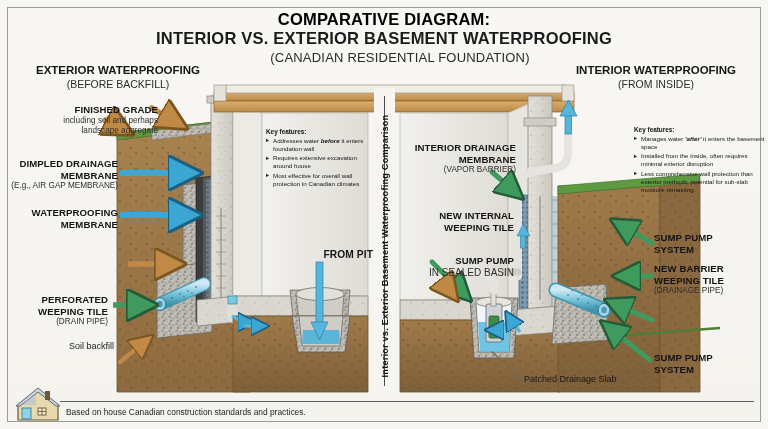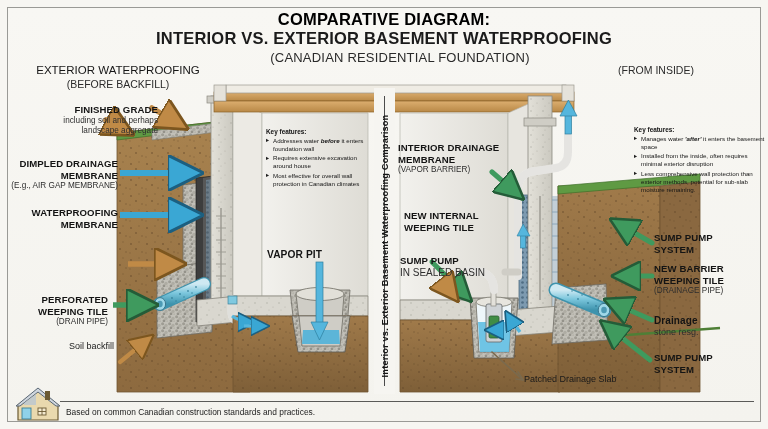--- a/index.html
+++ b/index.html
@@ -30,32 +30,32 @@
   }
 
   
   .title-wrap{position:absolute;left:0;right:0;top:10px;text-align:center;}
   .t1{font-size:16.5px;font-weight:bold;color:#000000;letter-spacing:.2px;line-height:1.18;}
   .t2{font-size:16.5px;font-weight:bold;color:#1b1b1b;letter-spacing:.2px;line-height:1.18;}
   .t3{font-size:13px;color:#2a2a2a;letter-spacing:.2px;margin-top:1px;padding-left:32px;}
 
   
   .hdr{position:absolute;text-align:center;}
-  .hdr .h1{font-size:11.5px;font-weight:normal;color:#161616;line-height:1.2;}
+  .hdr .h1{font-size:11.5px;font-weight:bold;color:#161616;line-height:1.2;}
   .hdr .h2{font-size:10.5px;color:#2b2b2b;line-height:1.2;}
   #hdr-left{left:18px;top:64px;width:200px;}
   #hdr-right{right:14px;top:64px;width:196px;}
 
   
   .lbl{position:absolute;text-align:right;}
   .lbl .b{font-size:9.6px;font-weight:bold;color:#141414;line-height:1.22;letter-spacing:.1px;}
   .lbl .s{font-size:8.2px;color:#2e2e2e;line-height:1.22;}
   .lbl.left{text-align:right;}
   .lbl.right{text-align:left;}
-  .lbl.ctr{text-align:left;}
+  .lbl.ctr{text-align:right;}
 
   
   svg.art{position:absolute;left:0;top:0;width:768px;height:429px;overflow:visible;}
 
   
   .kf{position:absolute;}
   .kf .kft{font-size:6.4px;font-weight:bold;color:#111;margin-bottom:1.5px;}
   .kf ul{margin:0;padding:0;list-style:none;}
   .kf li{font-size:6.2px;color:#151515;line-height:1.32;padding-left:7px;position:relative;margin-bottom:1.2px;}
   .kf li:before{content:"\25B8";position:absolute;left:0;top:-0.5px;font-size:6.2px;color:#222;}
@@ -390,20 +390,21 @@
     <div class="t1">COMPARATIVE DIAGRAM:</div>
     <div class="t2">INTERIOR VS. EXTERIOR BASEMENT WATERPROOFING</div>
     <div class="t3">(CANADIAN RESIDENTIAL FOUNDATION)</div>
   </div>
 
   <div class="hdr" id="hdr-left">
     <div class="h1">EXTERIOR WATERPROOFING</div>
     <div class="h2">(BEFORE BACKFILL)</div>
   </div>
   <div class="hdr" id="hdr-right">
+    <div class="h1">INTERIOR WATERPROOFING</div>
     <div class="h2">(FROM INSIDE)</div>
   </div>
 
   <div class="lbl left" style="left:18px;top:104px;width:140px;text-align:right;">
     <div class="b">FINISHED GRADE</div>
     <div class="s">including soil and perhaps</div>
     <div class="s">landscape aggregate</div>
   </div>
 
   <div class="lbl left" style="left:8px;top:158px;width:110px;">
@@ -422,21 +423,21 @@
     <div class="b">PERFORATED</div>
     <div class="b">WEEPING TILE</div>
     <div class="s">(DRAIN PIPE)</div>
   </div>
 
   <div class="lbl left" style="left:8px;top:341px;width:106px;">
     <div class="s" style="font-size:9px;color:#1a1a1a;">Soil backfill</div>
   </div>
 
   <div class="lbl ctr" style="left:267px;top:249px;width:106px;">
-    <div class="b" style="font-size:10.2px;">VAPOR PIT</div>
+    <div class="b" style="font-size:10.2px;">FROM PIT</div>
   </div>
 
   <div class="lbl ctr" style="left:398px;top:142px;width:118px;">
     <div class="b">INTERIOR DRAINAGE</div>
     <div class="b">MEMBRANE</div>
     <div class="s">(VAPOR BARRIER)</div>
   </div>
 
   <div class="lbl ctr" style="left:404px;top:210px;width:110px;">
     <div class="b">NEW INTERNAL</div>
@@ -456,24 +457,20 @@
     <div class="b">SUMP PUMP</div>
     <div class="b">SYSTEM</div>
   </div>
 
   <div class="lbl right" style="left:654px;top:263px;width:112px;">
     <div class="b">NEW BARRIER</div>
     <div class="b">WEEPING TILE</div>
     <div class="s">(DRAINAGE PIPE)</div>
   </div>
 
-  <div class="lbl right" style="left:654px;top:315px;width:112px;">
-    <div class="b" style="font-size:10px;">Drainage</div>
-    <div class="s" style="font-size:9px;">stone resg.</div>
-  </div>
 
   <div class="lbl right" style="left:654px;top:352px;width:112px;">
     <div class="b">SUMP PUMP</div>
     <div class="b">SYSTEM</div>
   </div>
 
   <div class="kf" id="kf-left">
     <div class="kft">Key features:</div>
     <ul>
       <li><span>Addresses water </span><b>before</b><span> it enters foundation wall</span></li>
@@ -495,15 +492,15 @@
     <path d="M4,22 L24,7 L44,22 L44,37 L4,37 Z" fill="#e9d9ae" stroke="#6b5a33" stroke-width="1.2"></path>
     <path d="M2,23 L24,5 L46,23 L42,23 L24,9 L6,23 Z" fill="#cfd6de" stroke="#5a6774" stroke-width="1"></path>
     <rect x="31" y="8" width="5" height="9" fill="#6b5a33"></rect>
     <rect x="8" y="25" width="9" height="11" fill="#8fd2e8" stroke="#3d7f96" stroke-width="0.9"></rect>
     <rect x="24" y="25" width="8" height="7" fill="#f3ead0" stroke="#6b5a33" stroke-width="0.9"></rect>
     <line x1="28" y1="25" x2="28" y2="32" stroke="#6b5a33" stroke-width="0.9"></line>
     <line x1="24" y1="28.5" x2="32" y2="28.5" stroke="#6b5a33" stroke-width="0.9"></line>
     <path d="M10,20 L22,11 L22,22 L10,22 Z" fill="#b9c6d2" opacity=".8"></path>
   </svg>
   <div class="footer-line"></div>
-  <div class="footer-txt">Based on common Canadian construction standards and practices.</div>
+  <div class="footer-txt">Based on house Canadian construction standards and practices.</div>
 
 </div>
 
 </body></html>

